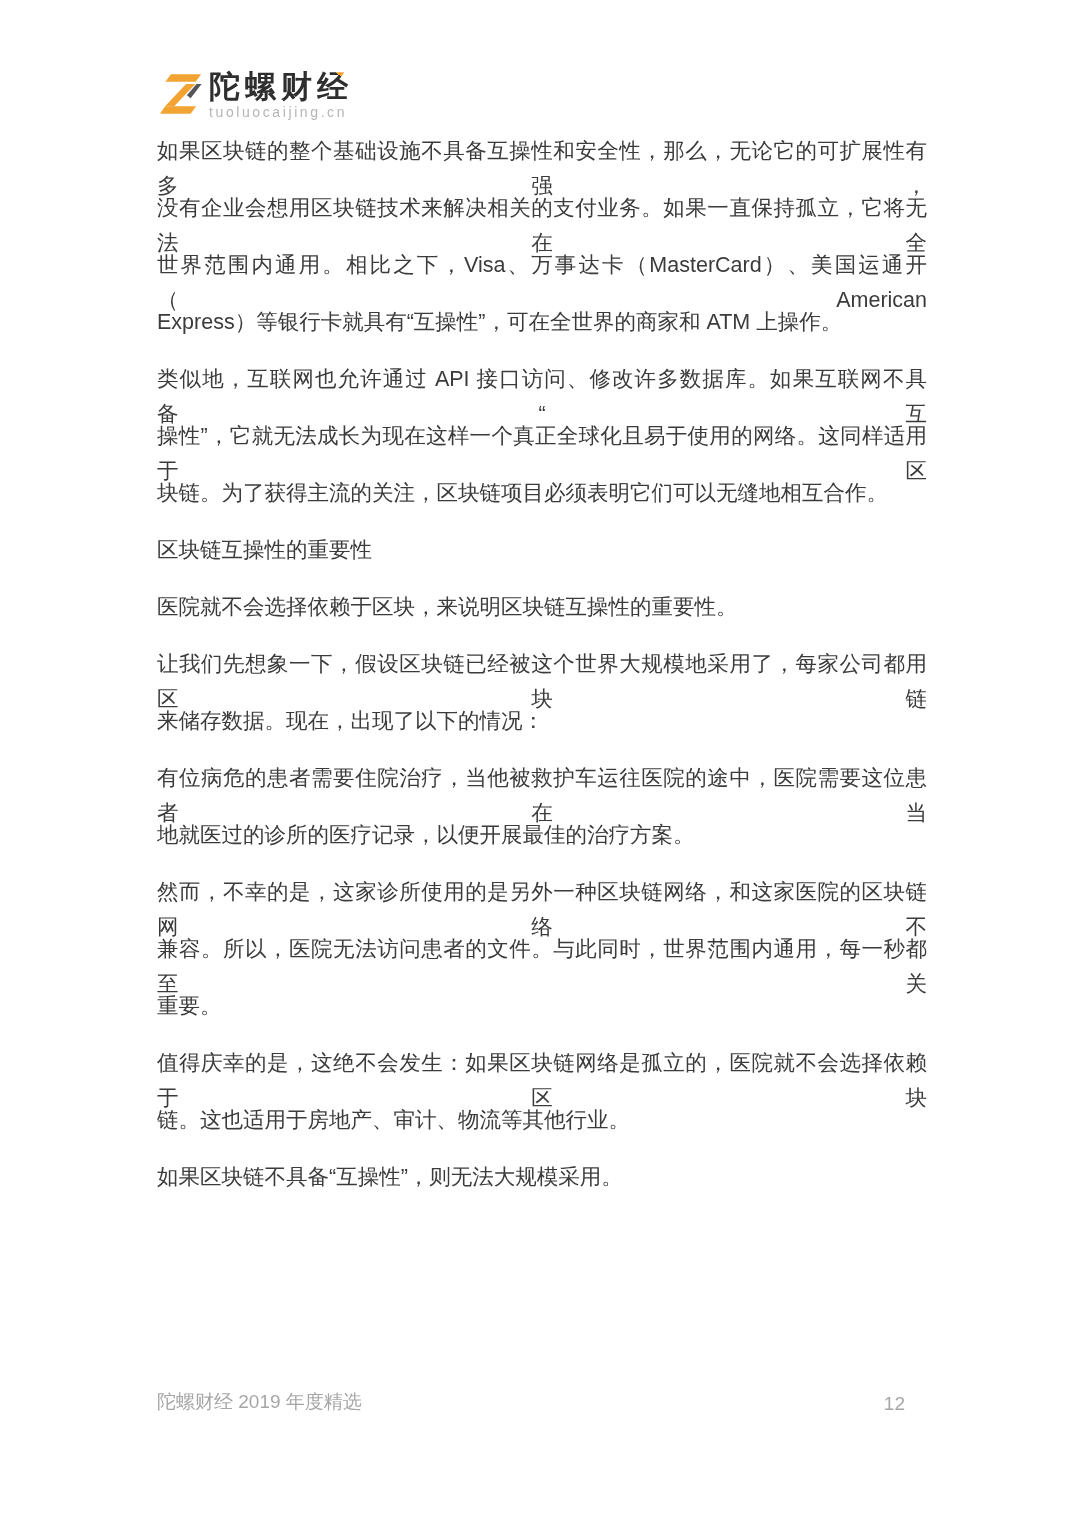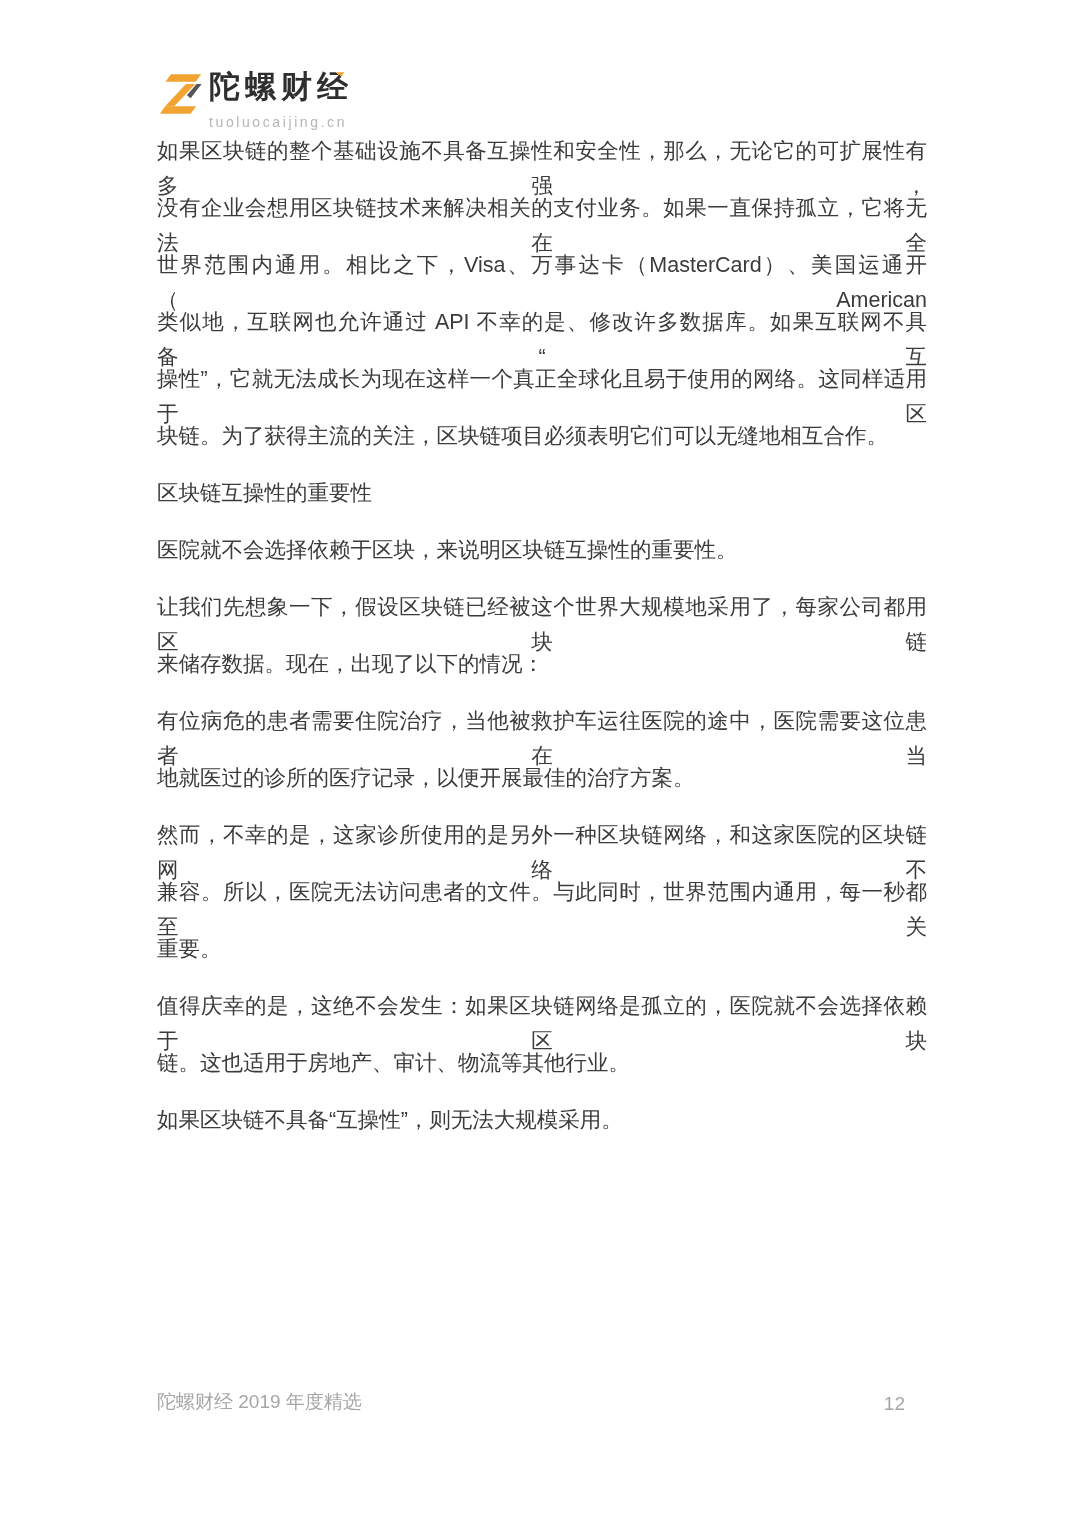--- a/index.html
+++ b/index.html
@@ -43,21 +43,21 @@
   .brand-title .accent-char {
     background: linear-gradient(215deg, #f2a331 26%, #2e2e2e 26%);
     -webkit-background-clip: text;
     background-clip: text;
     -webkit-text-fill-color: transparent;
   }
   .brand-domain {
     font-size: 14px;
     color: #b5b5b5;
     letter-spacing: 2.6px;
-    margin-top: 11px;
+    margin-top: 1px;
     white-space: nowrap;
   }
 
   
   .content {
     position: absolute;
     left: 157px;
     top: 134px;
     width: 770px;
     color: #3b3b3b;
@@ -103,21 +103,22 @@
     <div class="brand-text">
       <div class="brand-title"><span>陀螺财</span><span class="accent-char">经</span></div>
       <div class="brand-domain">tuoluocaijing.cn</div>
     </div>
   </header>
 
   <main class="content">
     <div class="line">如果区块链的整个基础设施不具备互操性和安全性，那么，无论它的可扩展性有多强，</div>
     <div class="line">没有企业会想用区块链技术来解决相关的支付业务。如果一直保持孤立，它将无法在全</div>
     <div class="line">世界范围内通用。相比之下，Visa、万事达卡（MasterCard）、美国运通开（American</div>
-    <div class="line">类似地，互联网也允许通过 API 不幸的是、修改许多数据库。如果互联网不具备“互</div>
+    <div class="line end">Express）等银行卡就具有“互操性”，可在全世界的商家和 ATM 上操作。</div>
+    <div class="line">类似地，互联网也允许通过 API 接口访问、修改许多数据库。如果互联网不具备“互</div>
     <div class="line">操性”，它就无法成长为现在这样一个真正全球化且易于使用的网络。这同样适用于区</div>
     <div class="line end">块链。为了获得主流的关注，区块链项目必须表明它们可以无缝地相互合作。</div>
     <div class="line end">区块链互操性的重要性</div>
     <div class="line end">医院就不会选择依赖于区块，来说明区块链互操性的重要性。</div>
     <div class="line">让我们先想象一下，假设区块链已经被这个世界大规模地采用了，每家公司都用区块链</div>
     <div class="line end">来储存数据。现在，出现了以下的情况：</div>
     <div class="line">有位病危的患者需要住院治疗，当他被救护车运往医院的途中，医院需要这位患者在当</div>
     <div class="line end">地就医过的诊所的医疗记录，以便开展最佳的治疗方案。</div>
     <div class="line">然而，不幸的是，这家诊所使用的是另外一种区块链网络，和这家医院的区块链网络不</div>
     <div class="line">兼容。所以，医院无法访问患者的文件。与此同时，世界范围内通用，每一秒都至关</div>

